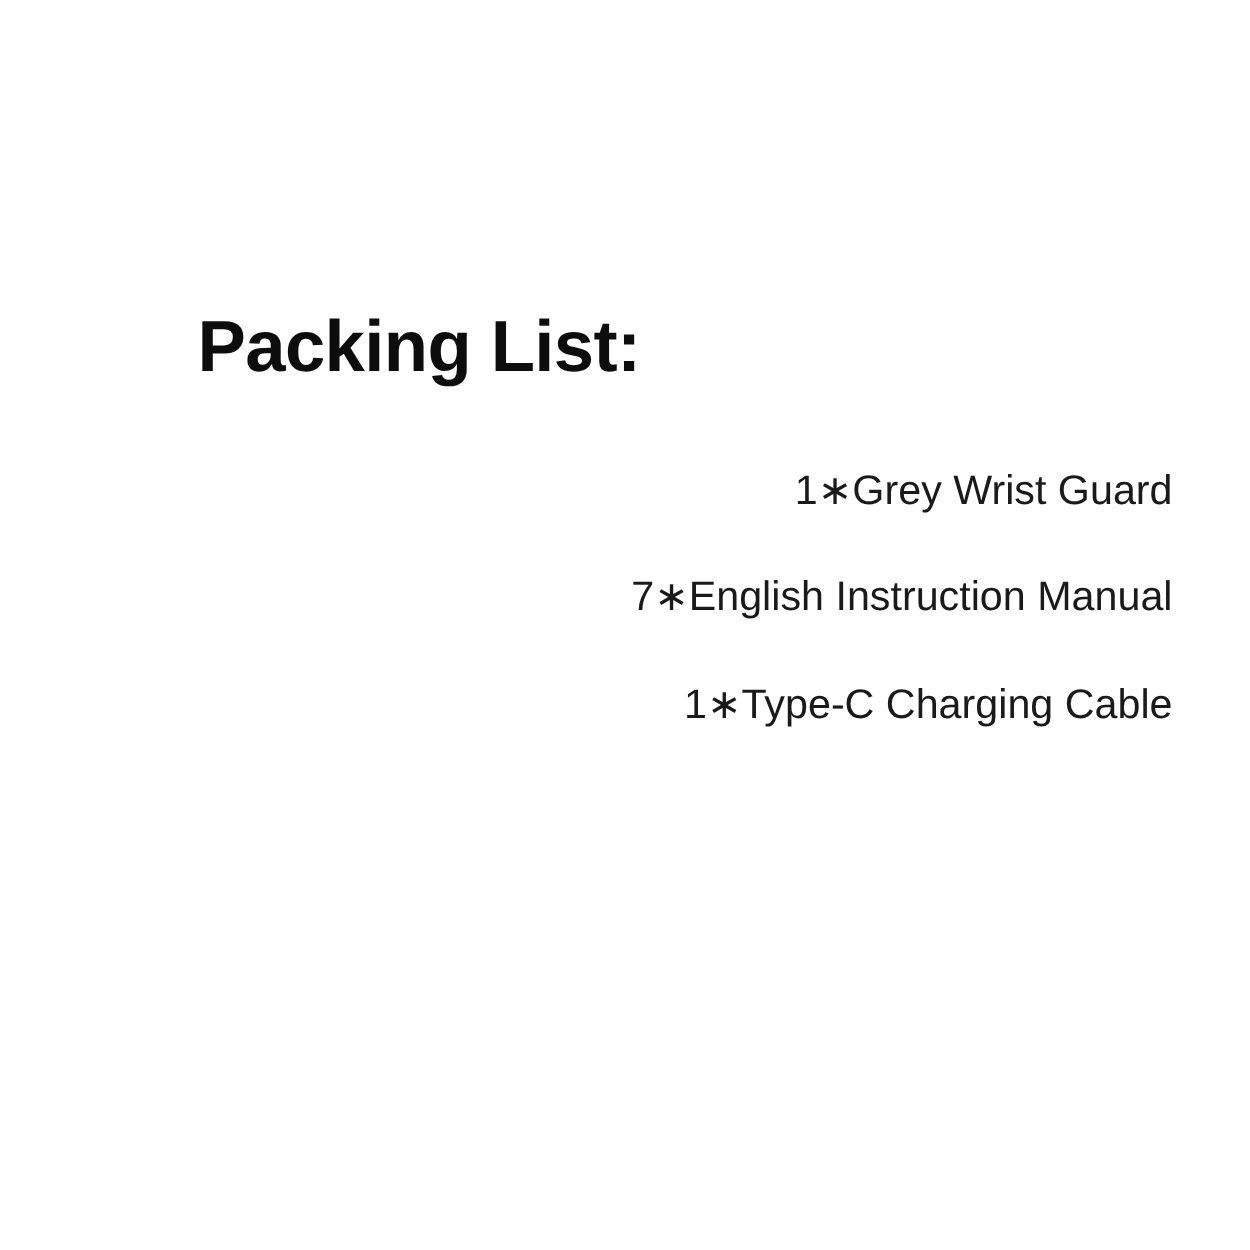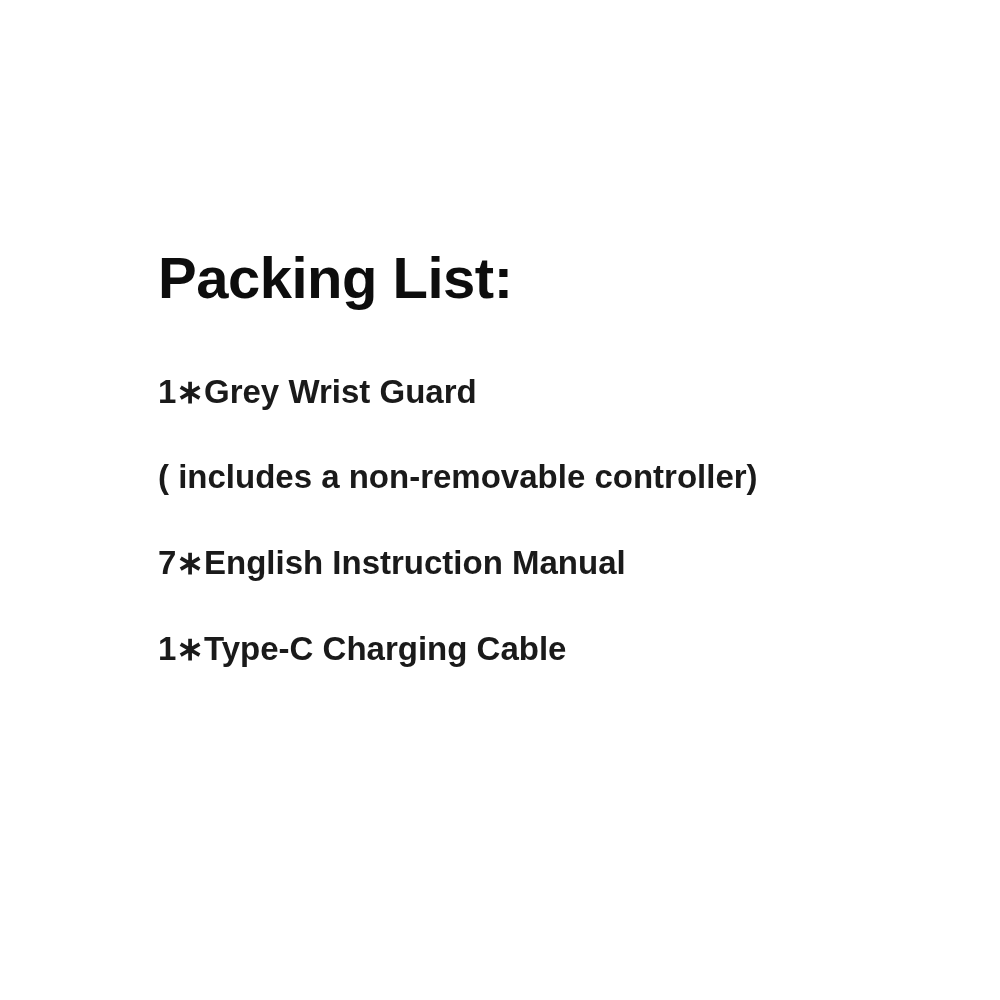--- a/index.html
+++ b/index.html
@@ -30,38 +30,38 @@
     font-size: 58px;
     font-weight: bold;
     line-height: 1.1;
     letter-spacing: -0.5px;
     color: #0d0d0d;
     margin: 0 0 62px 0;
     white-space: nowrap;
   }
   .packing-line {
     font-size: 33px;
-    font-weight: bold;
+    font-weight: normal;
     line-height: 1.2;
     color: #1a1a1a;
     margin: 0 0 46px 0;
     white-space: nowrap;
+    text-align: right;
   }
   .packing-line:last-child {
     margin-bottom: 0;
   }
 </style>
 </head>
 <body>
 
 <div class="page">
   <div class="content">
     <h1 class="packing-title">Packing List:</h1>
 
     <p class="packing-line">1∗Grey Wrist Guard</p>
 
-    <p class="packing-line">( includes a non-removable controller)</p>
 
     <p class="packing-line">7∗English Instruction Manual</p>
 
     <p class="packing-line">1∗Type-C Charging Cable</p>
   </div>
 </div>
 
 </body></html>

